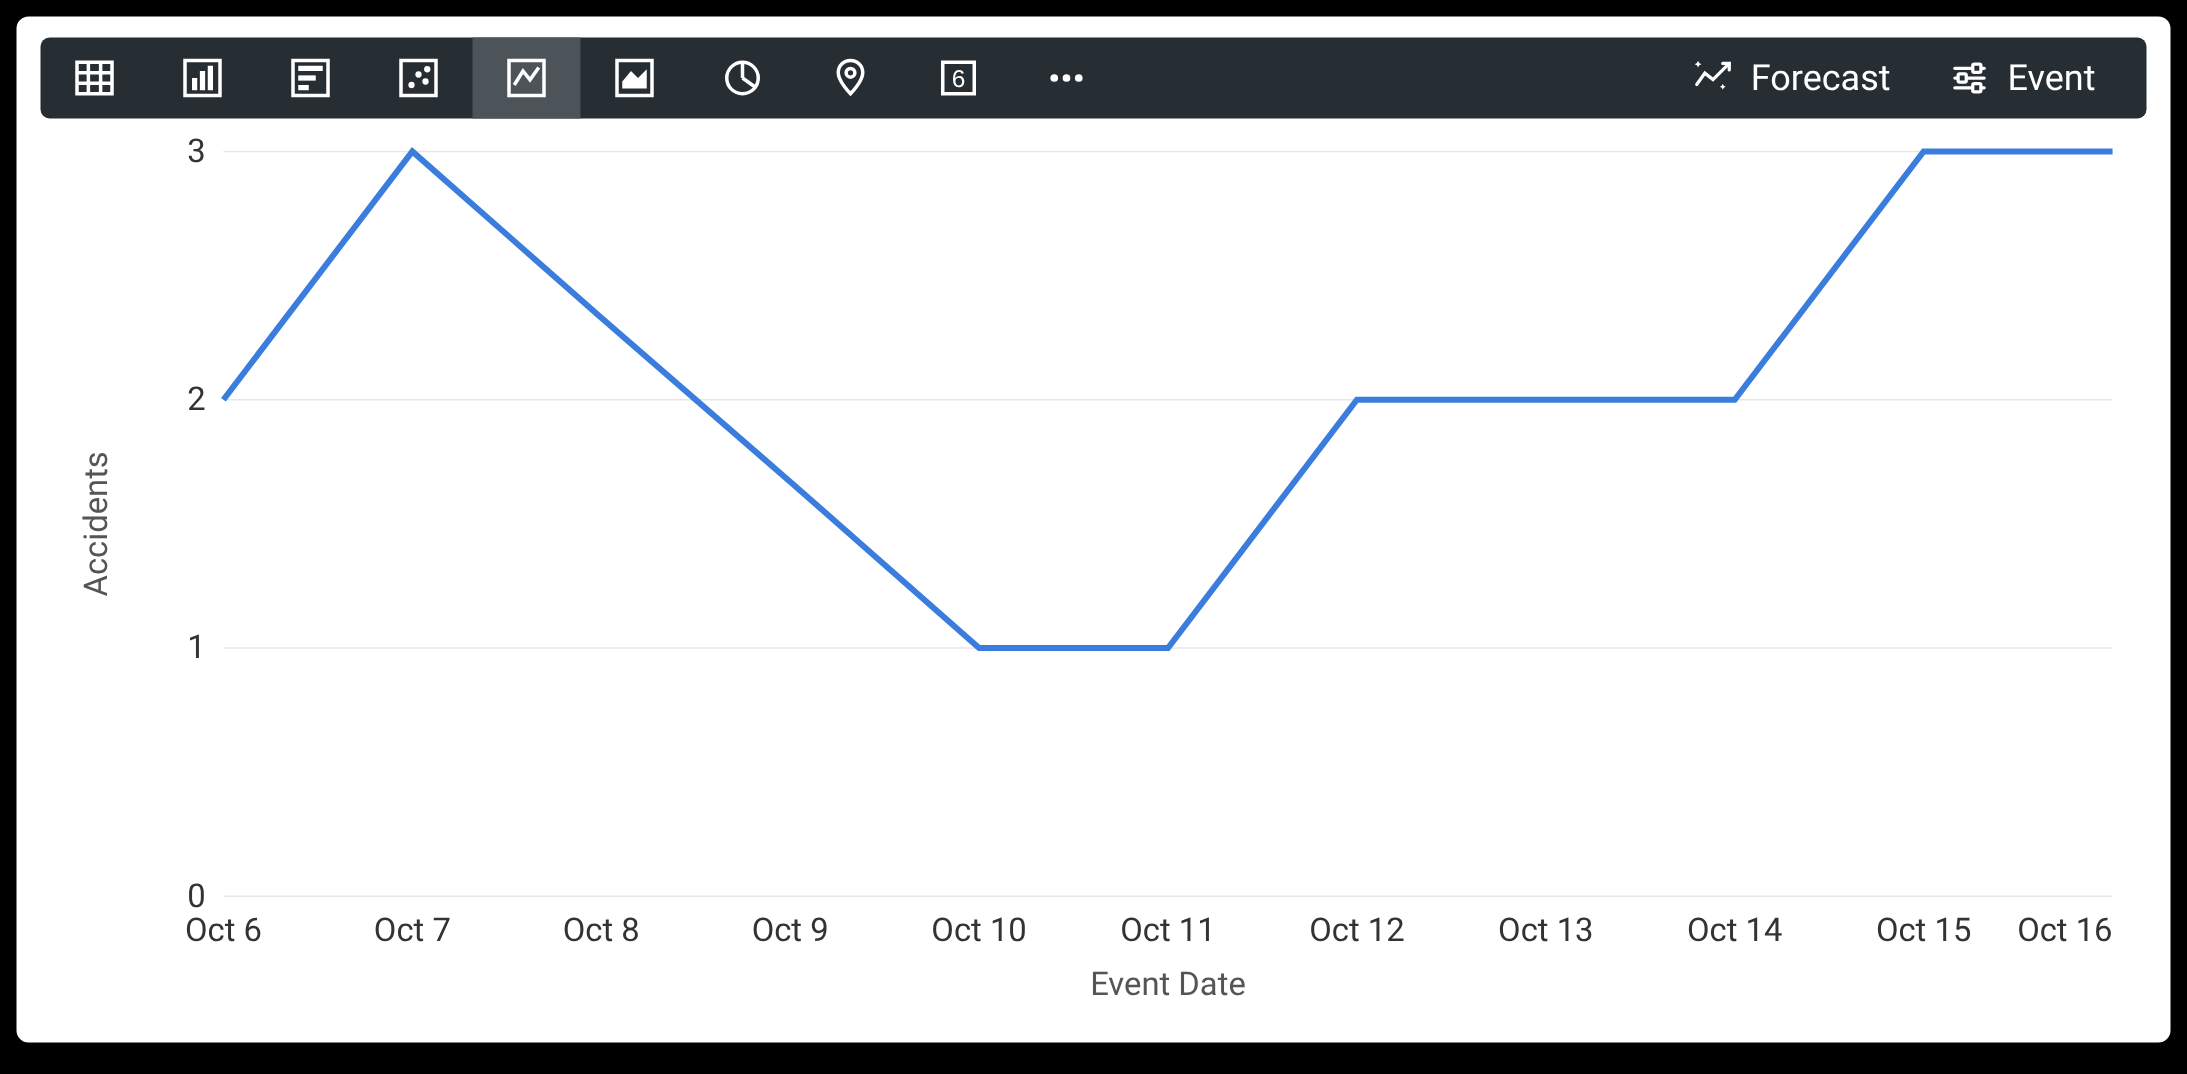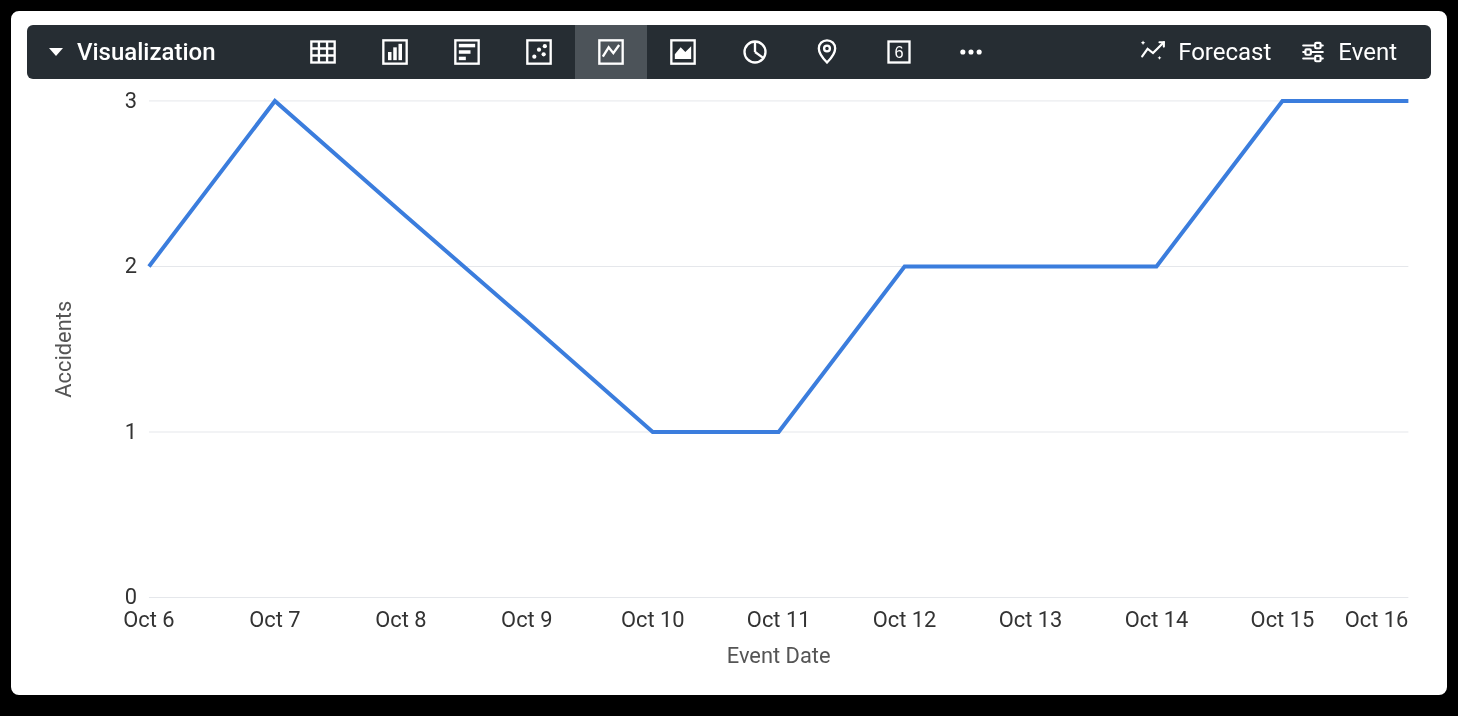--- a/index.html
+++ b/index.html
@@ -48,21 +48,21 @@
   }
   .tb-icon {
     width: 72px;
     display: flex; align-items: center; justify-content: center;
     cursor: pointer;
   }
   .tb-icon.active { background: #4c5359; }
   .tb-icon svg { display: block; }
   .tb-right {
     margin-left: auto;
-    display: flex; align-items: center; gap: 29px;
+    display: flex; align-items: center; gap: 40px;
     padding-right: 34px;
   }
   .tb-action {
     display: flex; align-items: center; gap: 12px;
     font-size: 24px; font-weight: 400;
     cursor: pointer;
   }
   .chart-area {
     position: absolute;
     left: 16px; right: 16px;
@@ -73,24 +73,20 @@
   .tick-label { font-size: 22px; fill: #333; }
   .grid-line { stroke: #e5e7eb; stroke-width: 1; }
   .data-line { stroke: #3b7ddd; stroke-width: 4; fill: none; stroke-linejoin: miter; }
 </style>
 </head>
 <body>
 
 <div class="frame">
 
   <div class="toolbar">
-    <div class="tb-left">
-      <span class="caret-down"></span>
-      <span class="tb-title">Visualization</span>
-    </div>
     <div class="tb-icons" id="tb-icons">
         <div class="tb-icon">
           <svg width="28" height="28" viewBox="0 0 24 24">
             <rect x="2" y="3" width="20" height="18" fill="none" stroke="#fff" stroke-width="2"></rect>
             <line x1="2" y1="9" x2="22" y2="9" stroke="#fff" stroke-width="2"></line>
             <line x1="2" y1="15" x2="22" y2="15" stroke="#fff" stroke-width="2"></line>
             <line x1="8.5" y1="3" x2="8.5" y2="21" stroke="#fff" stroke-width="2"></line>
             <line x1="15.5" y1="3" x2="15.5" y2="21" stroke="#fff" stroke-width="2"></line>
           </svg>
         </div>

